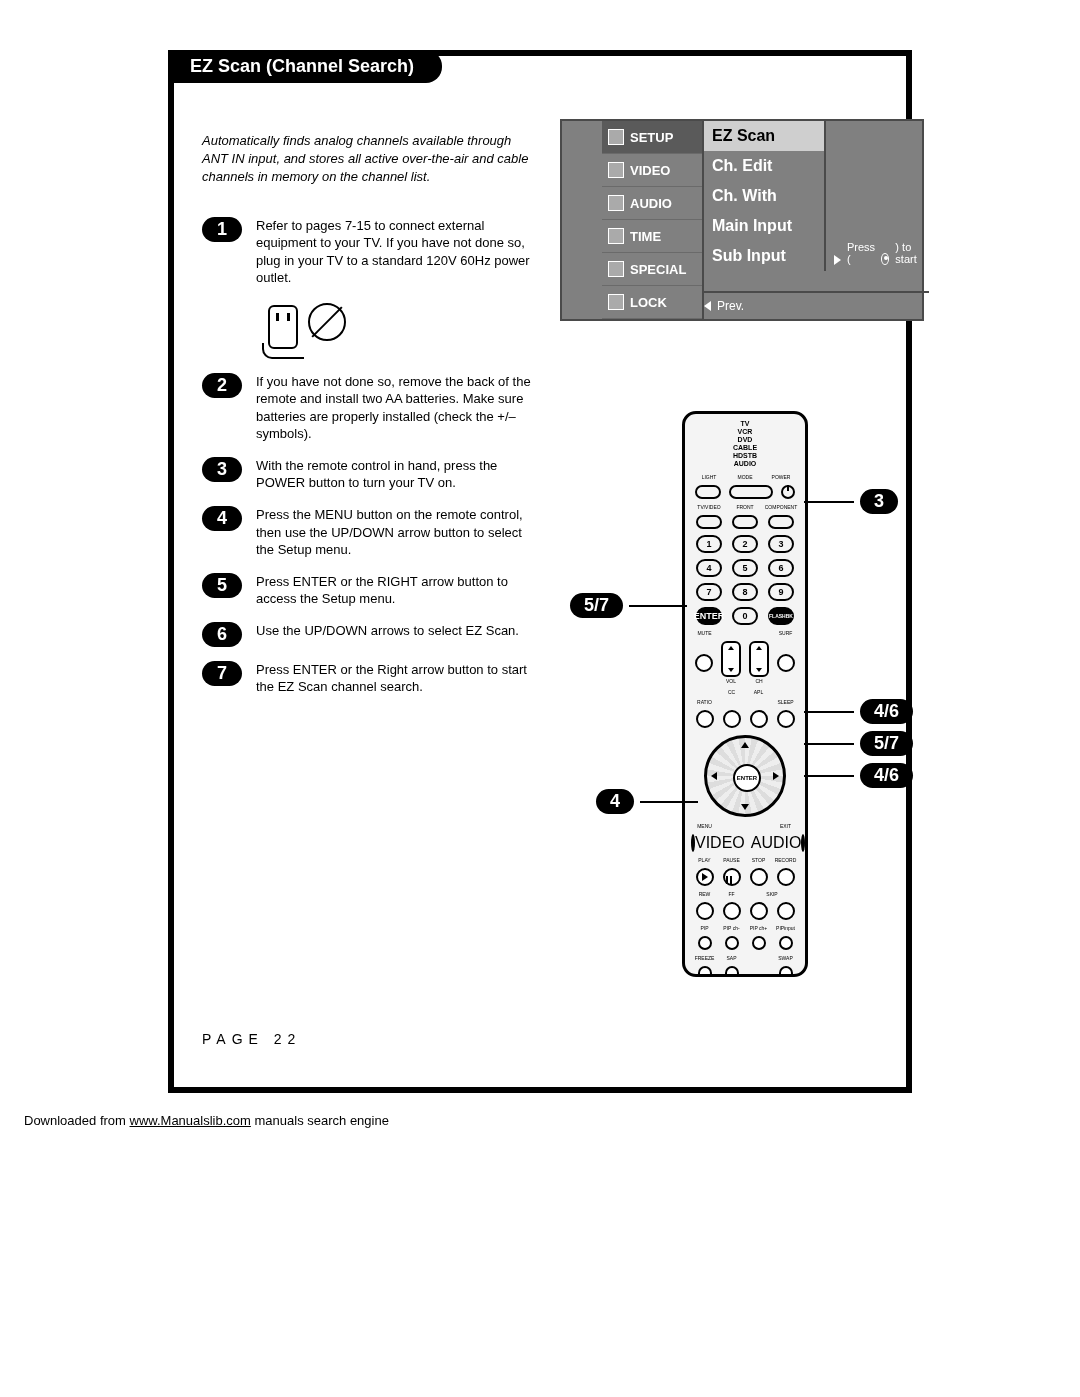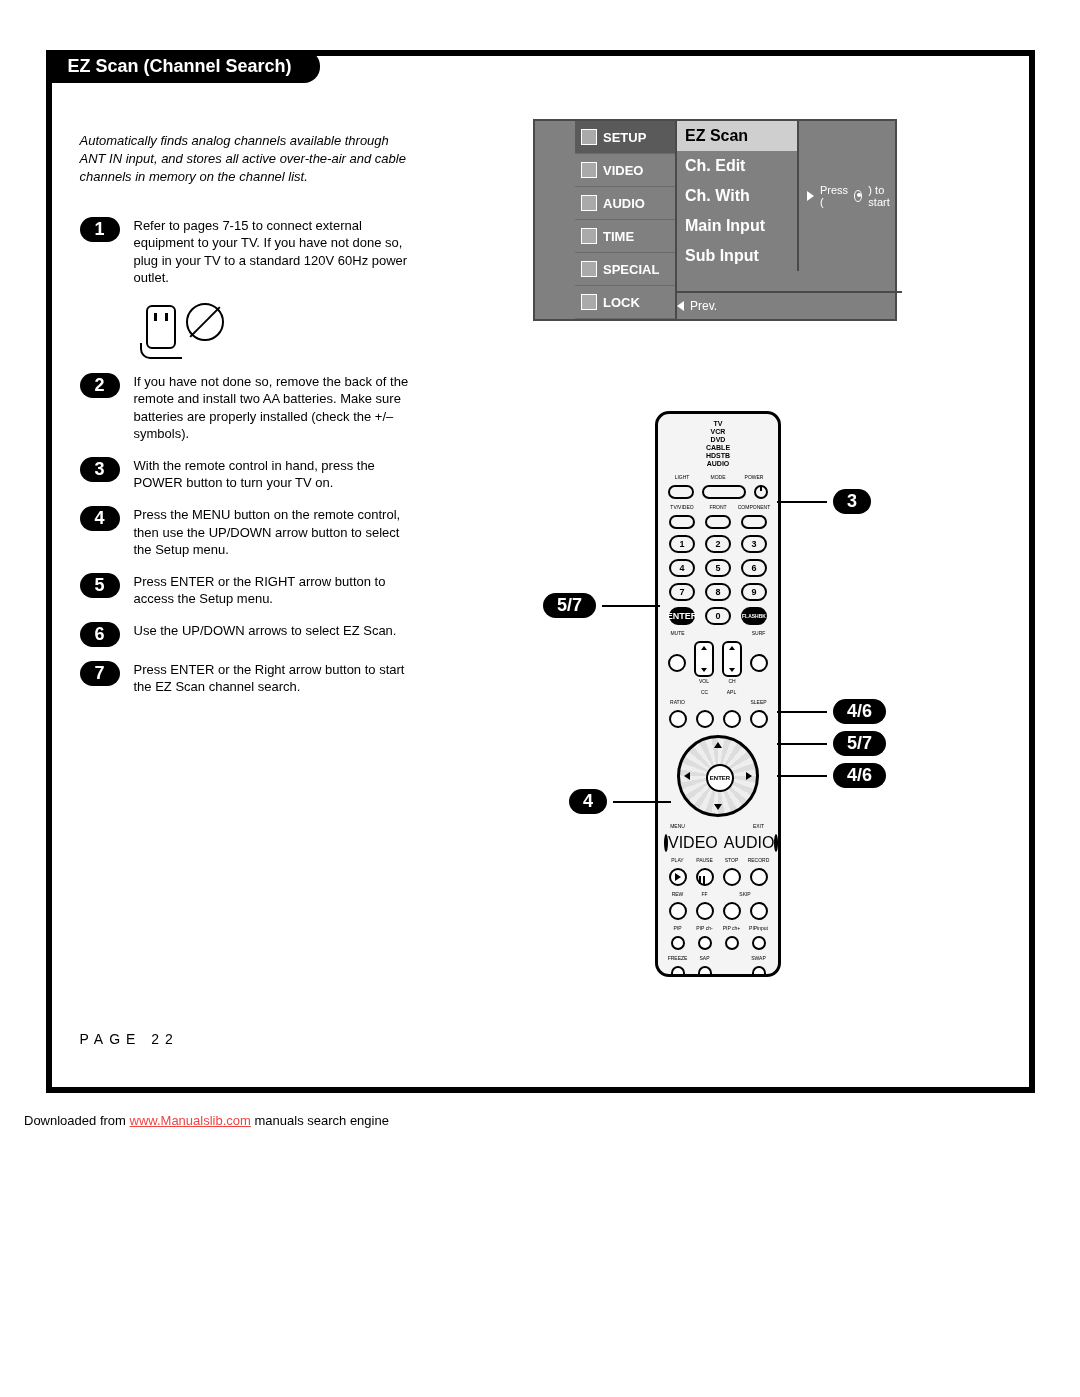--- a/index.html
+++ b/index.html
@@ -10,21 +10,21 @@
     color: #000;
   }
   .page-wrap {
     width: 1080px;
     margin: 0 auto;
     background: #fff;
     padding: 50px 0 30px 0;
     box-sizing: border-box;
   }
   .black-frame {
-    width: 989px;
+    width: 744px;
     margin: 0 auto;
     border: 6px solid #000;
     background: #fff;
     padding: 0 28px 40px 28px;
     box-sizing: border-box;
     position: relative;
   }
   .title-pill {
     display: inline-block;
     background: #000;
@@ -116,21 +116,21 @@
   .osd-item.sel {
     background: #cfcfcf;
     color: #000;
   }
   .osd-hint {
     flex: 1;
     color: #fff;
     font-size: 11px;
     padding: 6px 8px;
     display: flex;
-    align-items: center;
+    align-items: flex-end;
     gap: 6px;
   }
   .osd-foot {
     border-top: 2px solid #4a4a4a;
     color: #fff;
     font-size: 12px;
     padding: 6px 0;
     display: flex;
     align-items: center;
     gap: 6px;
@@ -262,21 +262,21 @@
 
   .page-num {
     font-size: 14px;
     letter-spacing: 6px;
     margin-top: 40px;
   }
   .dl-line {
     font-size: 13px;
     margin: 20px 0 0 24px;
   }
-  .dl-line a { color: #ef4444; text-decoration: underline; }
+  .dl-line a { color: #000000; text-decoration: underline; }
 </style>
 </head>
 <body>
 
 <div class="page-wrap">
   <div class="black-frame">
 
     <div class="title-pill">EZ Scan (Channel Search)</div>
 
     <div class="content-row">

